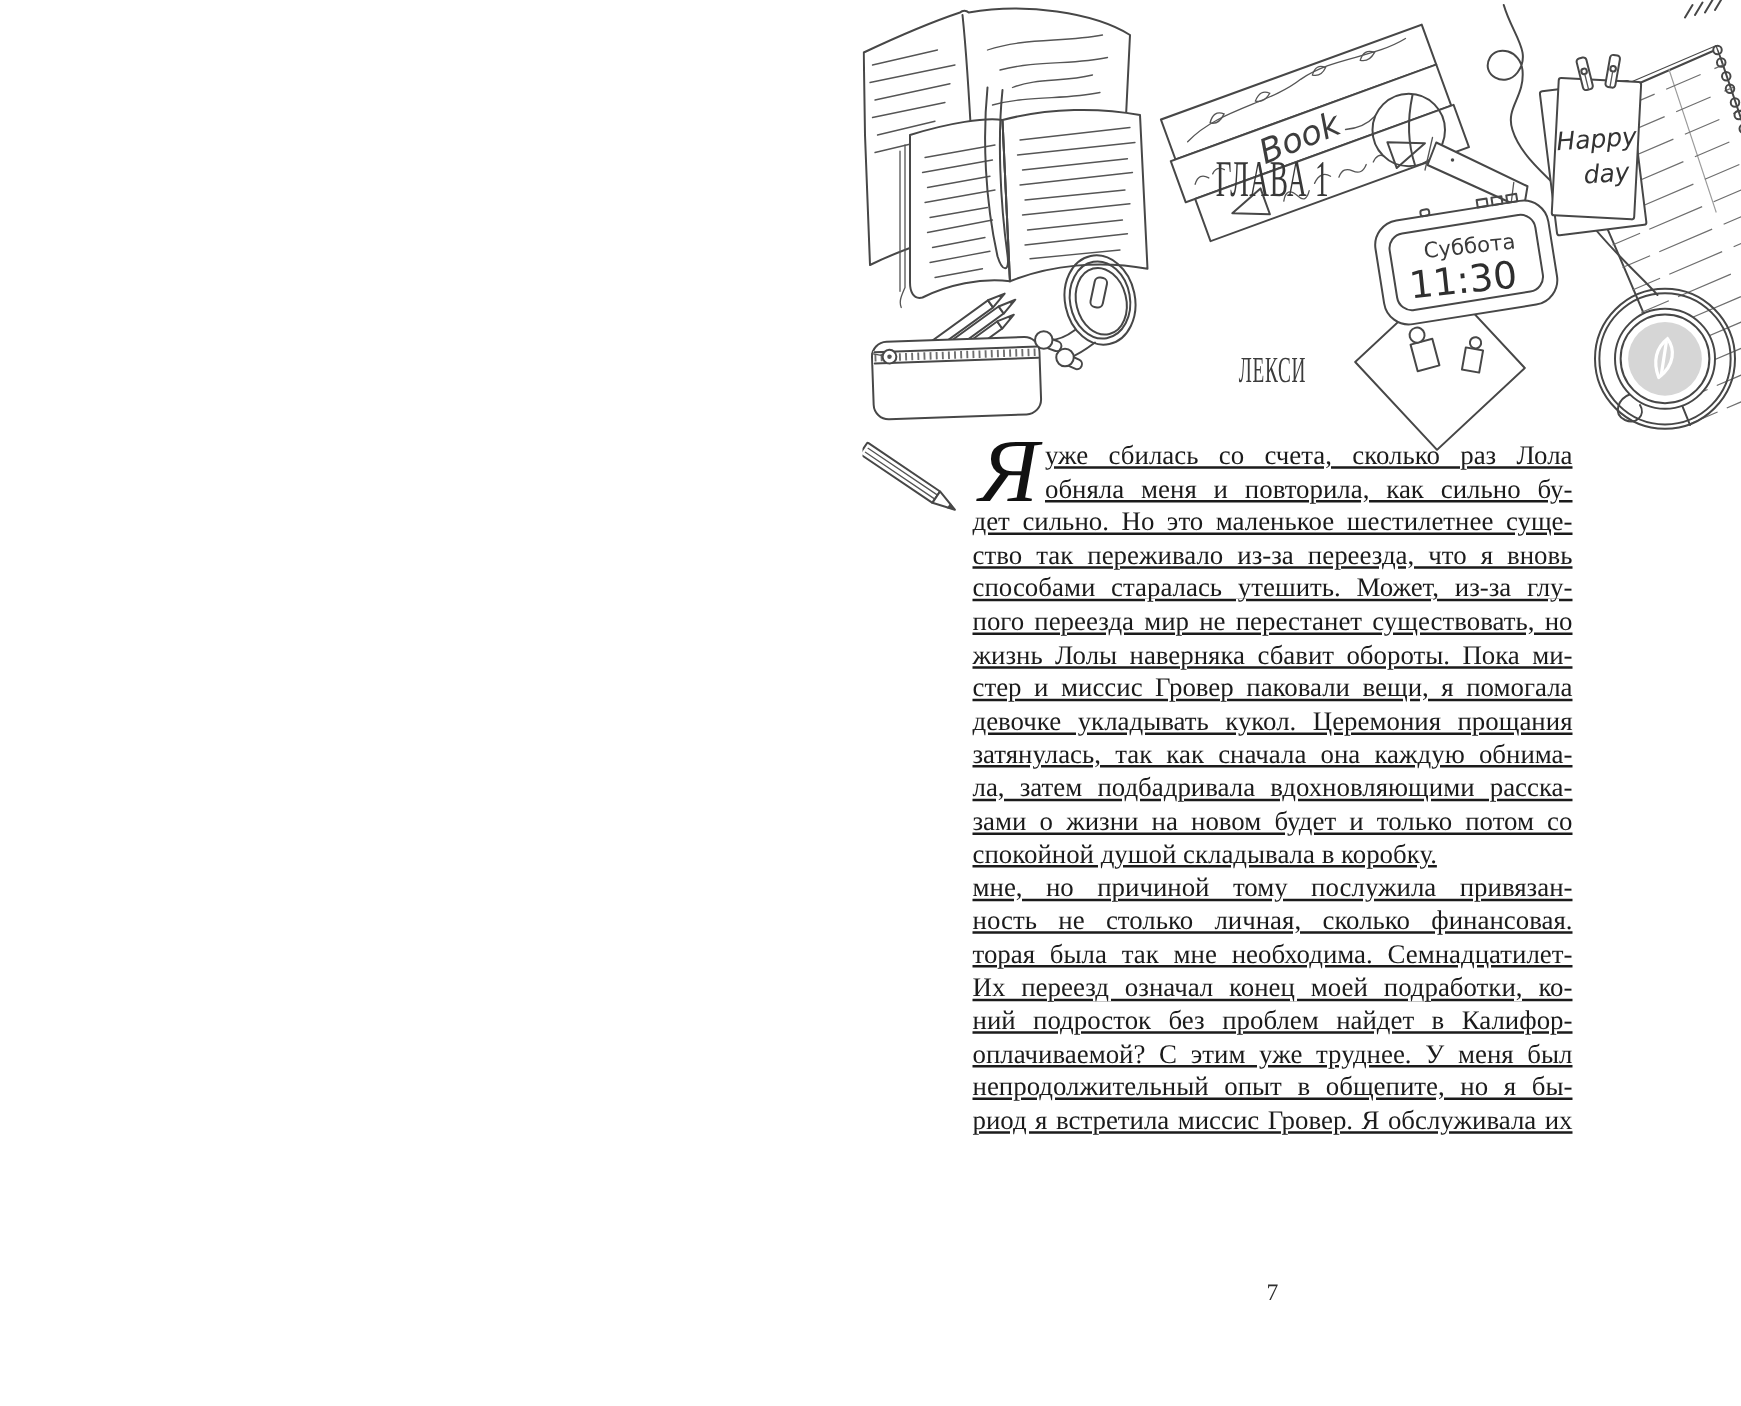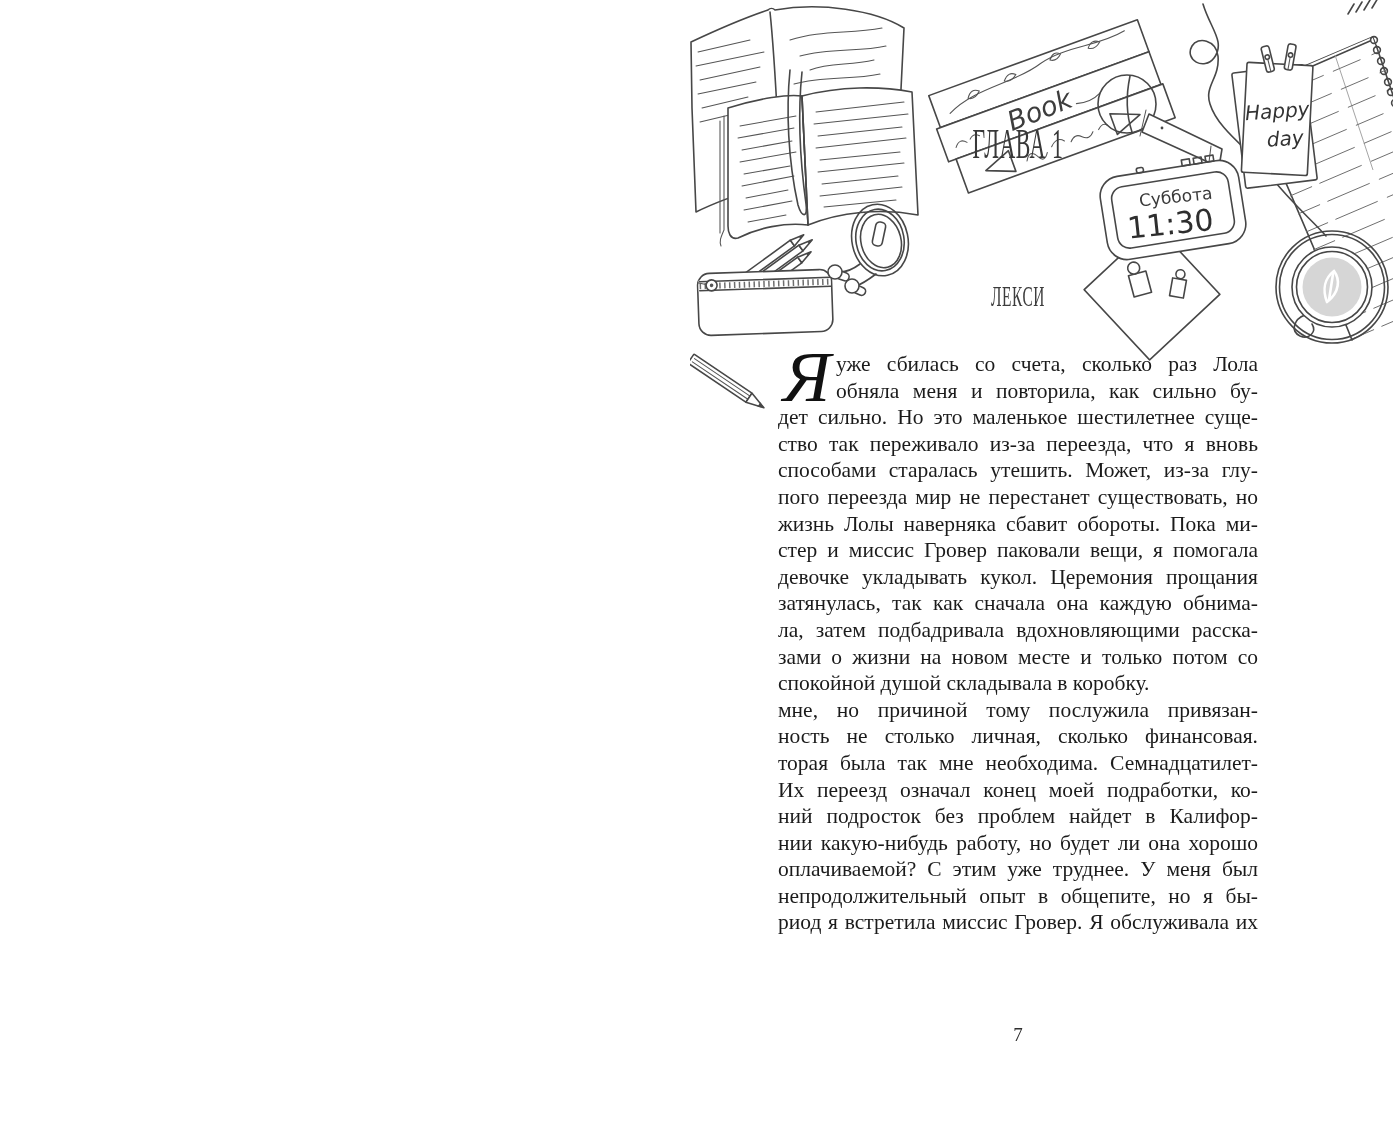--- a/index.html
+++ b/index.html
@@ -12,21 +12,21 @@
       font-size:39px;color:#383838;letter-spacing:1px;
       transform:translateX(-50%) scale(0.56,1.06);transform-origin:center;
       font-family:"Liberation Serif","DejaVu Serif",serif;}
   .section-title{position:absolute;left:328px;top:281px;white-space:nowrap;
       font-size:28px;color:#3c3c3c;letter-spacing:1px;
       transform:translateX(-50%) scale(0.55,1.05);transform-origin:center;}
   .body-text{position:absolute;left:88px;top:351px;width:480px;
       font-size:21.5px;line-height:26.6px;color:#1b1b1b;}
   .dropcap{float:left;width:58px;height:53px;text-align:center;
       font-style:italic;font-size:72px;line-height:53px;color:#111;}
-  .line{text-align:justify;text-align-last:justify;height:26.6px;overflow:visible;}
+  .line{text-align:justify;text-align-last:justify;height:26.6px;overflow:visible;text-decoration:underline;}
   .line.endl{text-align-last:left;}
   .line.ind{text-indent:28px;}
   .page-number{position:absolute;left:88px;top:1024px;width:480px;text-align:center;
       font-size:19px;color:#2e2e2e;}
   svg text{font-family:"DejaVu Sans","Liberation Sans",sans-serif;}
   .sk{fill:none;stroke:#474747;stroke-width:1.6;stroke-linecap:round;stroke-linejoin:round;}
   .skt{fill:none;stroke:#555;stroke-width:1.05;stroke-linecap:round;}
   .wh{fill:#ffffff;stroke:#474747;stroke-width:1.6;stroke-linejoin:round;}
 </style>
 </head>
@@ -236,30 +236,29 @@
           <div class="line">обняла меня и повторила, как сильно бу-</div>
           <div class="line">дет сильно. Но это маленькое шестилетнее суще-</div>
           <div class="line">ство так переживало из-за переезда, что я вновь</div>
           <div class="line">способами старалась утешить. Может, из-за глу-</div>
           <div class="line">пого переезда мир не перестанет существовать, но</div>
           <div class="line">жизнь Лолы наверняка сбавит обороты. Пока ми-</div>
           <div class="line">стер и миссис Гровер паковали вещи, я помогала</div>
           <div class="line">девочке укладывать кукол. Церемония прощания</div>
           <div class="line">затянулась, так как сначала она каждую обнима-</div>
           <div class="line">ла, затем подбадривала вдохновляющими расска-</div>
-          <div class="line">зами о жизни на новом месте и только потом со</div>
+          <div class="line">зами о жизни на новом будет и только потом со</div>
           <div class="line endl">спокойной душой складывала в коробку.</div>
         </div>
       <div>
           <div class="line">мне, но причиной тому послужила привязан-</div>
           <div class="line">ность не столько личная, сколько финансовая.</div>
           <div class="line">торая была так мне необходима. Семнадцатилет-</div>
           <div class="line">Их переезд означал конец моей подработки, ко-</div>
           <div class="line">ний подросток без проблем найдет в Калифор-</div>
-          <div class="line">нии какую-нибудь работу, но будет ли она хорошо</div>
           <div class="line">оплачиваемой? С этим уже труднее. У меня был</div>
           <div class="line">непродолжительный опыт в общепите, но я бы-</div>
           <div class="line">риод я встретила миссис Гровер. Я обслуживала их</div>
         </div>
     </div>
 
     <div class="page-number">7</div>
   </div>
 </div>
 

